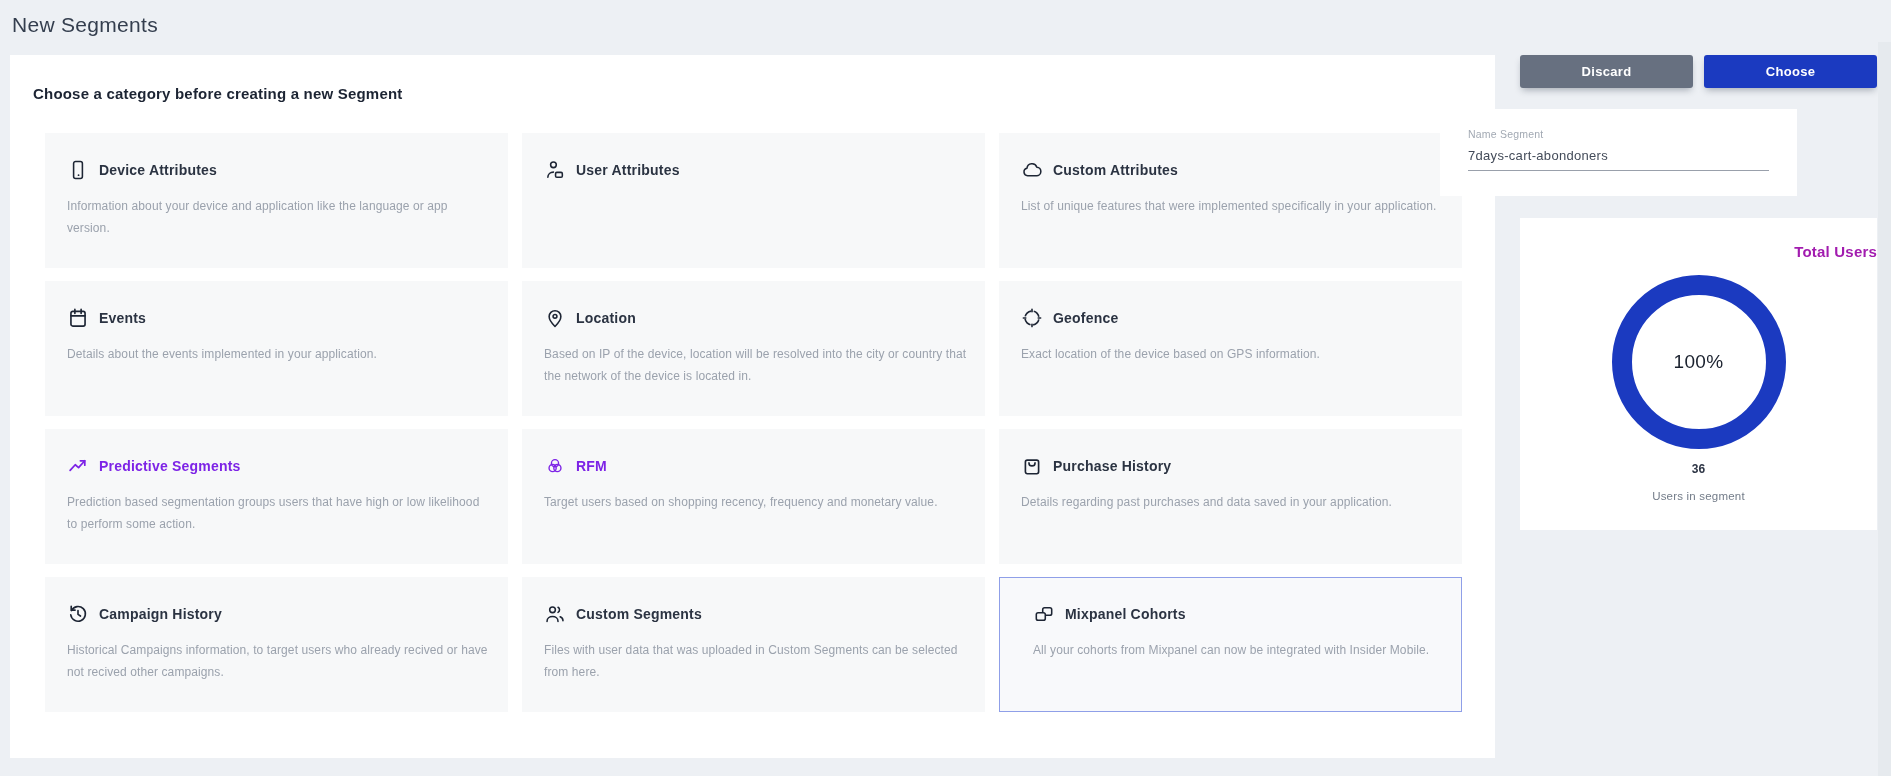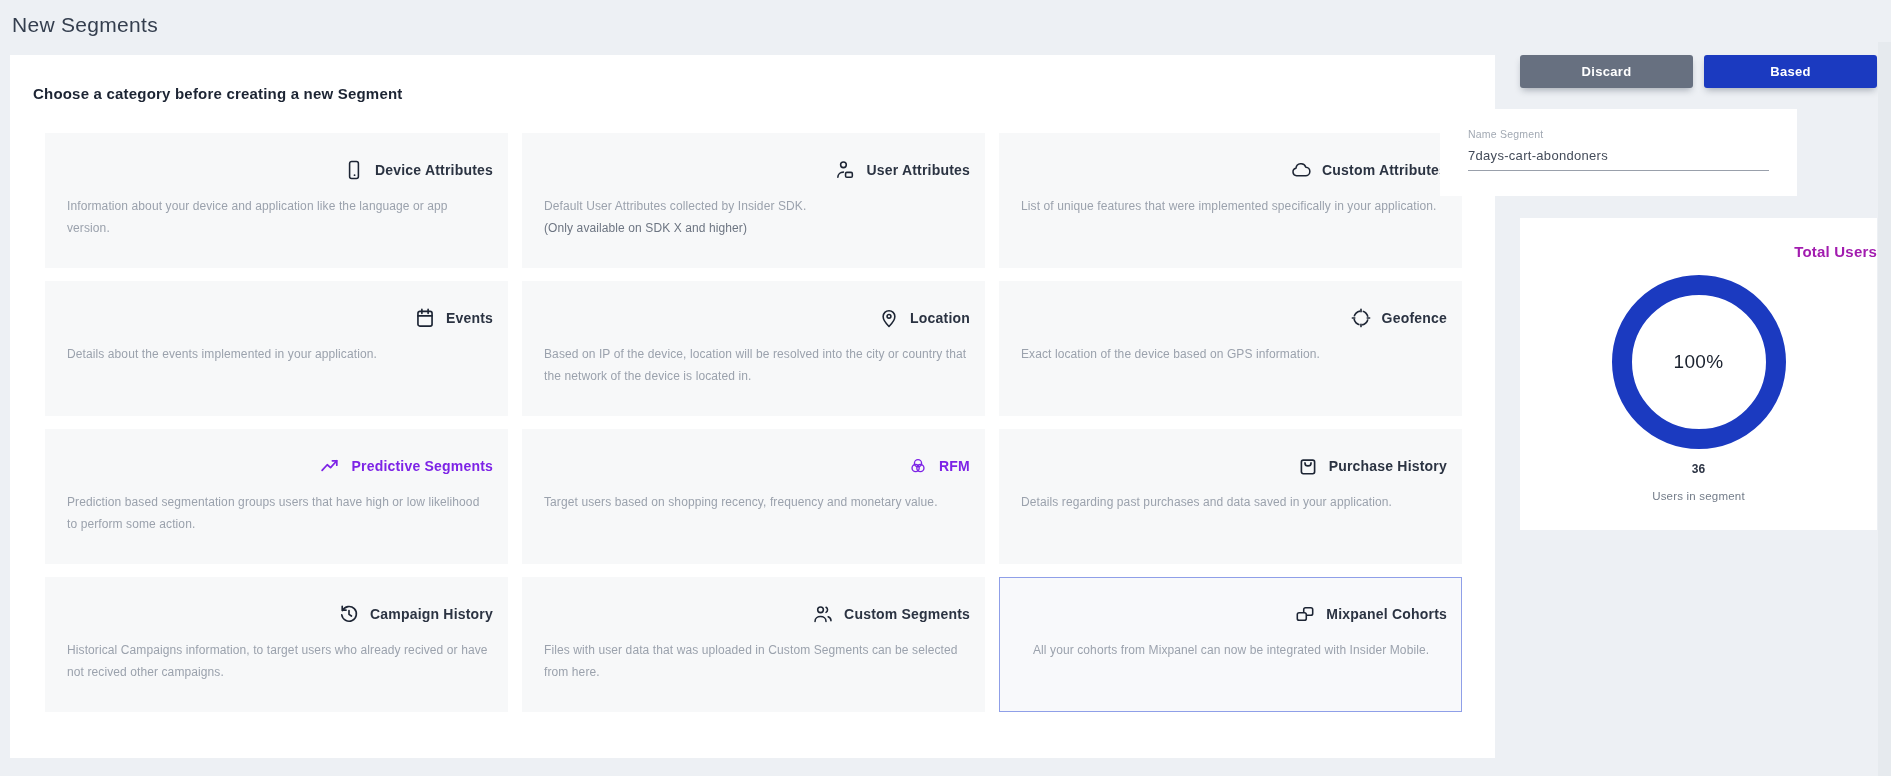--- a/index.html
+++ b/index.html
@@ -43,21 +43,21 @@
     padding:25px 14px 0 21px;
     position:relative;
     cursor:pointer;
     border:1.5px solid transparent;
   }
   .category-card.selected{
     border-color:var(--selected-border);
     background:#f8f9fb;
     padding-left:33px;
   }
-  .card-head{ display:flex; align-items:center; gap:10px;justify-content:flex-end; }
+  .card-head{ display:flex; align-items:center; gap:10px; }
   .card-head .icon{ width:22px; height:22px; flex:0 0 22px; color:#1d2534; display:block; }
   .category-card.purple .icon{ color:var(--accent-purple); }
   .card-title{ font-size:14px; font-weight:600; color:#2b3342; letter-spacing:.2px; }
   .category-card.purple .card-title{ color:var(--accent-purple); }
   .card-desc{ margin-top:14px; font-size:12px; line-height:1.85; color:var(--desc-gray); letter-spacing:.1px; }
   .card-desc .desc-strong{ color:#6d7582; }
 
   .sidebar-actions{
     position:absolute; left:1520px; top:55px; width:357px;
     display:flex; gap:11px;justify-content:center;
@@ -177,21 +177,20 @@
     </div>
     <div class="card-desc">Information about your device and application like the language or app version.</div>
   </div>
       <div class="category-card">
     <div class="card-head">
       <svg class="icon">
             <use href="#user-card"></use>
           </svg>
       <div class="card-title">User Attributes</div>
     </div>
-    <div class="card-desc">Default User Attributes collected by Insider SDK.<br><span class="desc-strong">(Only available on SDK X and higher)</span></div>
   </div>
       <div class="category-card">
     <div class="card-head">
       <svg class="icon">
             <use href="#cloud"></use>
           </svg>
       <div class="card-title">Custom Attributes</div>
     </div>
     <div class="card-desc">List of unique features that were implemented specifically in your application.</div>
   </div>
@@ -274,21 +273,21 @@
           </svg>
       <div class="card-title">Mixpanel Cohorts</div>
     </div>
     <div class="card-desc">All your cohorts from Mixpanel can now be integrated with Insider Mobile.</div>
   </div>
     </div>
 </div>
 
 <div class="sidebar-actions">
   <button class="btn btn-discard">Discard</button>
-  <button class="btn btn-create">Based</button>
+  <button class="btn btn-create">Choose</button>
 </div>
 
 <div class="name-card">
   <div class="name-label">Name Segment</div>
   <input class="name-input" type="text" value="7days-cart-abondoners" style="">
 </div>
 
 <div class="total-card">
   <div class="total-title">Total Users</div>
   <div class="donut-wrap">

